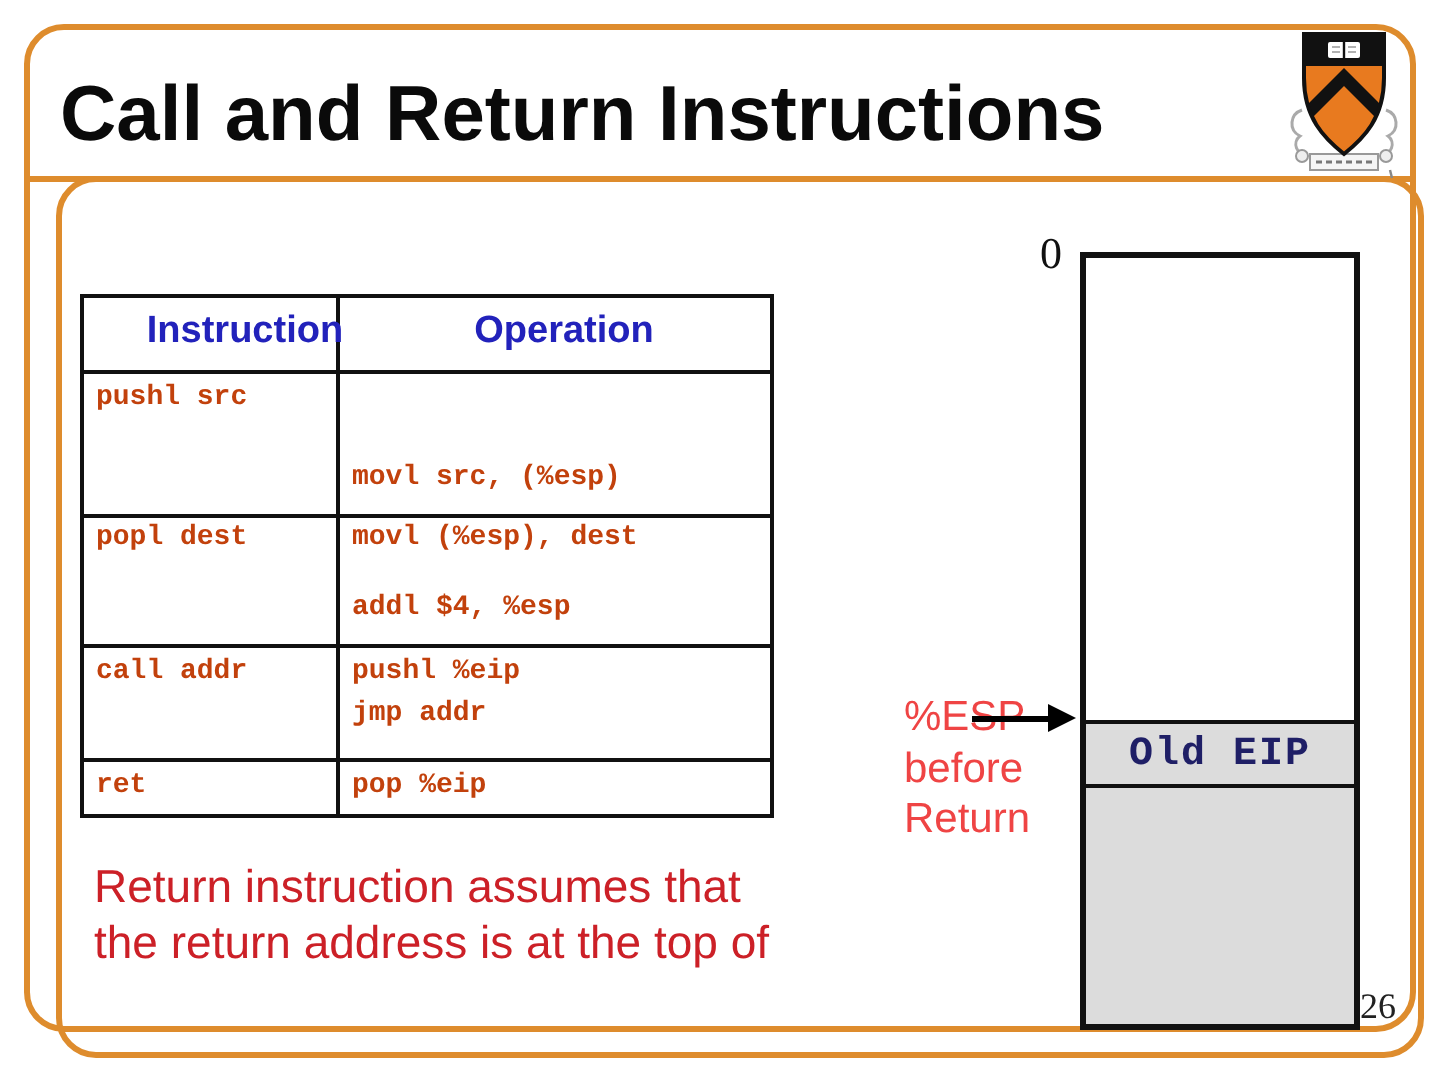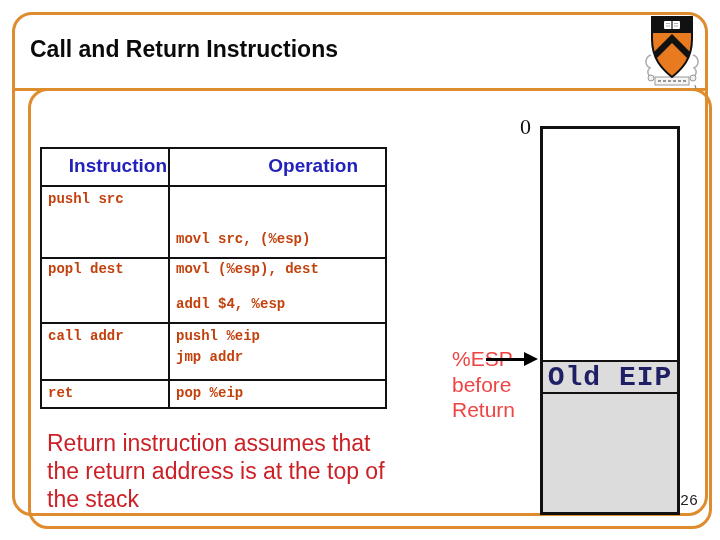--- a/index.html
+++ b/index.html
@@ -5,62 +5,62 @@
   html,body{margin:0;padding:0;background:#fff;}
   .slide{position:relative;width:720px;height:540px;background:#ffffff;overflow:hidden;
          font-family:"Liberation Sans",sans-serif;}
   
   .frame-outer{position:absolute;left:12px;top:12px;width:696px;height:504px;
                border:3px solid #de8c2d;border-radius:20px;box-sizing:border-box;}
   .frame-divider{position:absolute;left:12px;top:88px;width:696px;height:3px;background:#de8c2d;}
   .frame-content{position:absolute;left:28px;top:88px;width:684px;height:441px;
                  border:3px solid #de8c2d;border-radius:20px;box-sizing:border-box;}
   
-  .title{position:absolute;left:30px;top:36px;font-size:23px;font-weight:bold;color:#0a0a0a;
+  .title{position:absolute;left:30px;top:36px;font-size:39px;font-weight:bold;color:#0a0a0a;
          letter-spacing:0px;white-space:nowrap;}
   
   .logo{position:absolute;left:644px;top:13px;width:56px;height:78px;}
   
   .itable{position:absolute;left:40px;top:147px;width:347px;height:262px;
           border:2.5px solid #111;box-sizing:border-box;background:#fff;}
   .itable .vline{position:absolute;left:125.5px;top:0;bottom:0;width:2.5px;background:#111;}
   .itable .hline{position:absolute;left:0;right:0;height:2.5px;background:#111;}
   .hl1{top:35.5px;} .hl2{top:107.5px;} .hl3{top:172.5px;} .hl4{top:229.5px;}
   .thead{position:absolute;top:6px;height:24px;font-size:19px;font-weight:bold;color:#2222bb;
-         text-align:right;}
+         text-align:center;padding-left:18px;}
   .thead.c1{left:0;width:125px;} .thead.c2{left:128px;width:188px;}
   .code{position:absolute;height:20px;line-height:20px;white-space:pre;
         font-family:"Liberation Mono","DejaVu Sans Mono",monospace;
         font-weight:bold;font-size:14px;color:#c2410c;}
   .ccol1{left:6px;} .ccol2{left:134px;}
   .y40{top:40px;} .y80{top:80px;} .y110{top:110px;} .y145{top:145px;}
   .y177{top:177px;} .y198{top:198px;} .y234{top:234px;}
   
   .stack-zero{position:absolute;left:520px;top:114px;font-family:"Liberation Serif",serif;
               font-size:22px;color:#111;}
   .stack-box{position:absolute;left:540px;top:126px;width:140px;height:389px;
              border:3px solid #111;box-sizing:border-box;background:#fff;}
   .stack-eip{position:absolute;left:0;top:231px;width:100%;height:34px;background:#dcdcdc;
              border-top:2px solid #111;border-bottom:2px solid #111;box-sizing:border-box;
              display:flex;align-items:center;justify-content:center;
              font-family:"Liberation Mono","DejaVu Sans Mono",monospace;
-             font-weight:bold;font-size:28px;color:#1f1f66;letter-spacing:1px;}
+             font-weight:bold;font-size:20px;color:#1f1f66;letter-spacing:1px;}
   .stack-used{position:absolute;left:0;top:265px;bottom:0;width:100%;background:#dcdcdc;}
   
   .esp-label{position:absolute;left:428px;top:346px;font-size:21px;line-height:25.5px;color:#ef4444;margin-left:24px;}
   .esp-arrow{position:absolute;left:486px;top:352px;width:52px;height:14px;}
   .esp-arrow .shaft{position:absolute;left:0;top:5.5px;width:40px;height:3px;background:#000;}
   .esp-arrow .head{position:absolute;left:38px;top:0;width:0;height:0;
                    border-left:14px solid #000;border-top:7px solid transparent;
                    border-bottom:7px solid transparent;}
   
   .note{position:absolute;left:47px;top:429px;font-size:23px;line-height:28px;color:#cc2027;}
   
-  .pagenum{position:absolute;left:680px;top:493px;font-family:Liberation Mono, monospace;
-           font-size:15px;color:#222;}
+  .pagenum{position:absolute;left:680px;top:493px;font-family:Liberation Serif, serif;
+           font-size:18px;color:#222;}
 </style>
 </head>
 <body>
 
 <div class="slide">
 
   <div class="frame-outer"></div>
   <div class="frame-divider"></div>
   <div class="frame-content"></div>
 
@@ -133,17 +133,16 @@
     <div>Return</div>
   </div>
   <div class="esp-arrow">
     <div class="shaft"></div>
       <div class="head"></div>
   </div>
 
   <div class="note">
     <div>Return instruction assumes that</div>
     <div>the return address is at the top of</div>
-    <div>the stack</div>
   </div>
 
   <div class="pagenum">26</div>
 </div>
 
 </body></html>

